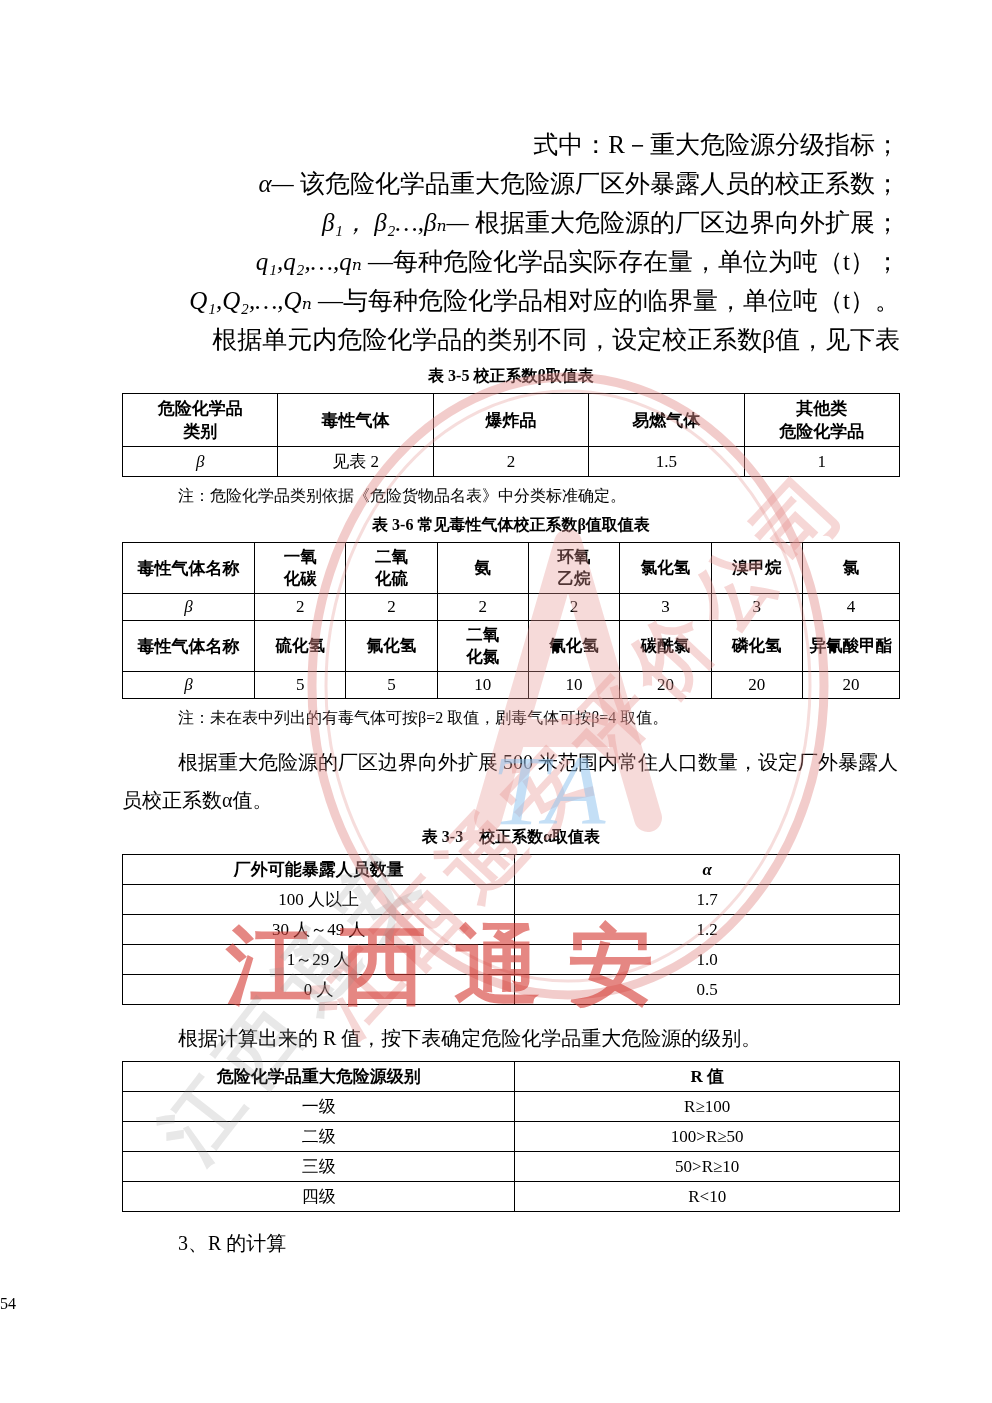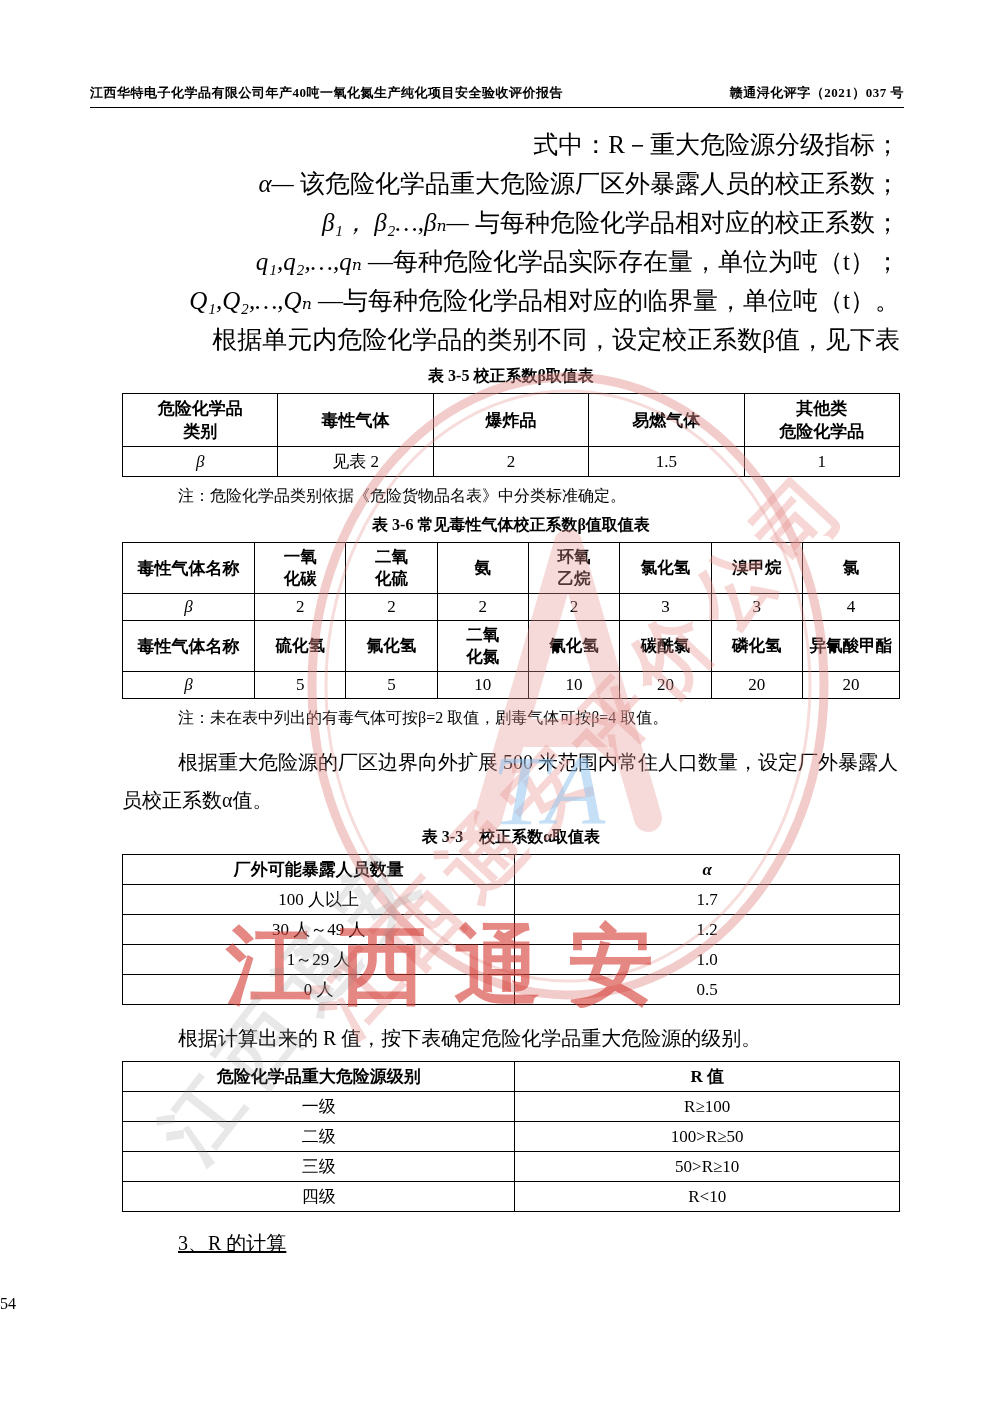--- a/index.html
+++ b/index.html
@@ -24,21 +24,21 @@
   .tbl-title { font-size:16px; font-weight:bold; text-align:center; margin:8px 0 6px; }
   table { width:100%; border-collapse:collapse; table-layout:fixed; }
   td, th { border:1px solid #000; text-align:center; vertical-align:middle;
            font-size:17px; padding:3px 4px; }
   th { font-weight:bold; white-space:pre-line; }
   .beta { font-style:italic; font-family:"Liberation Serif",serif; }
   .gas-name { font-weight:bold; white-space:pre-line; font-size:16.5px; }
   .note { font-size:16px; margin:9px 0 6px; padding-left:56px; }
   .t2 td:first-child, .t2 th:first-child { width:50.5%; }
   .t2 td, .t2 th { height:27px; }
-  .heading3 { font-size:20px; margin:18px 0 0; padding-left:56px;text-decoration:underline; }
+  .heading3 { font-size:20px; margin:18px 0 0; padding-left:56px; }
   .page-num { position:absolute; top:1295px; left:0; width:100%;
               font-size:16px; }
   
   .wm { position:absolute; inset:0; pointer-events:none; z-index:5; }
   .wm-circle { position:absolute; left:303px; top:368px; }
   .wm-diag {
     position:absolute; left:292px; top:985px;
     transform:rotate(-47deg); transform-origin:0 0;
     font-size:80px; letter-spacing:12px; font-weight:bold;
     color:rgba(232,150,148,0.38); white-space:nowrap;
@@ -58,30 +58,26 @@
     transform:rotate(-52deg); transform-origin:0 0;
     font-size:78px; letter-spacing:16px; font-weight:bold;
     color:rgba(140,140,140,0.20); white-space:nowrap;
   }
 </style>
 </head>
 <body>
 
 <div class="page">
 
-  <div class="header">
-    <span>江西华特电子化学品有限公司年产40吨一氧化氮生产纯化项目安全验收评价报告</span>
-    <span>赣通浔化评字（2021）037 号</span>
-  </div>
 
   <div class="content">
 
     <p class="para">式中：R－重大危险源分级指标；</p>
     <p class="para"><span class="var">α—</span><span> 该危险化学品重大危险源厂区外暴露人员的校正系数；</span></p>
-    <p class="para"><span class="var">β₁， β₂…,βₙ—</span><span> 与每种危险化学品相对应的校正系数；</span></p>
+    <p class="para"><span class="var">β₁， β₂…,βₙ—</span><span> 根据重大危险源的厂区边界向外扩展；</span></p>
     <p class="para"><span class="var">q₁,q₂,…,qₙ</span><span> —每种危险化学品实际存在量，单位为吨（t）；</span></p>
     <p class="para"><span class="var">Q₁,Q₂,…,Qₙ</span><span> —与每种危险化学品相对应的临界量，单位吨（t）。</span></p>
     <p class="para">根据单元内危险化学品的类别不同，设定校正系数β值，见下表</p>
 
     <div class="tbl-title">表 3-5 校正系数β取值表</div>
     <table class="t35">
       <tbody>
           <tr>
         <th>危险化学品
 类别</th>

